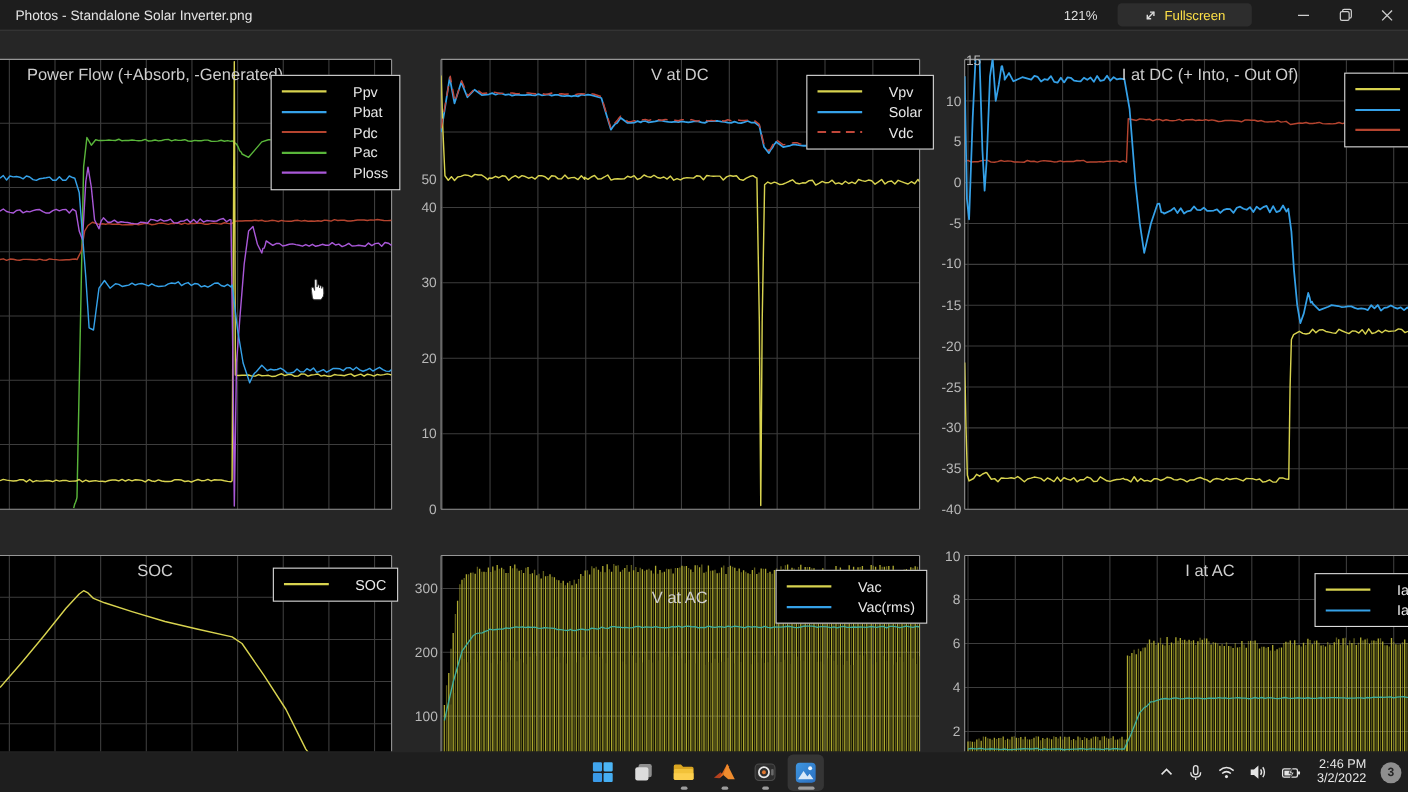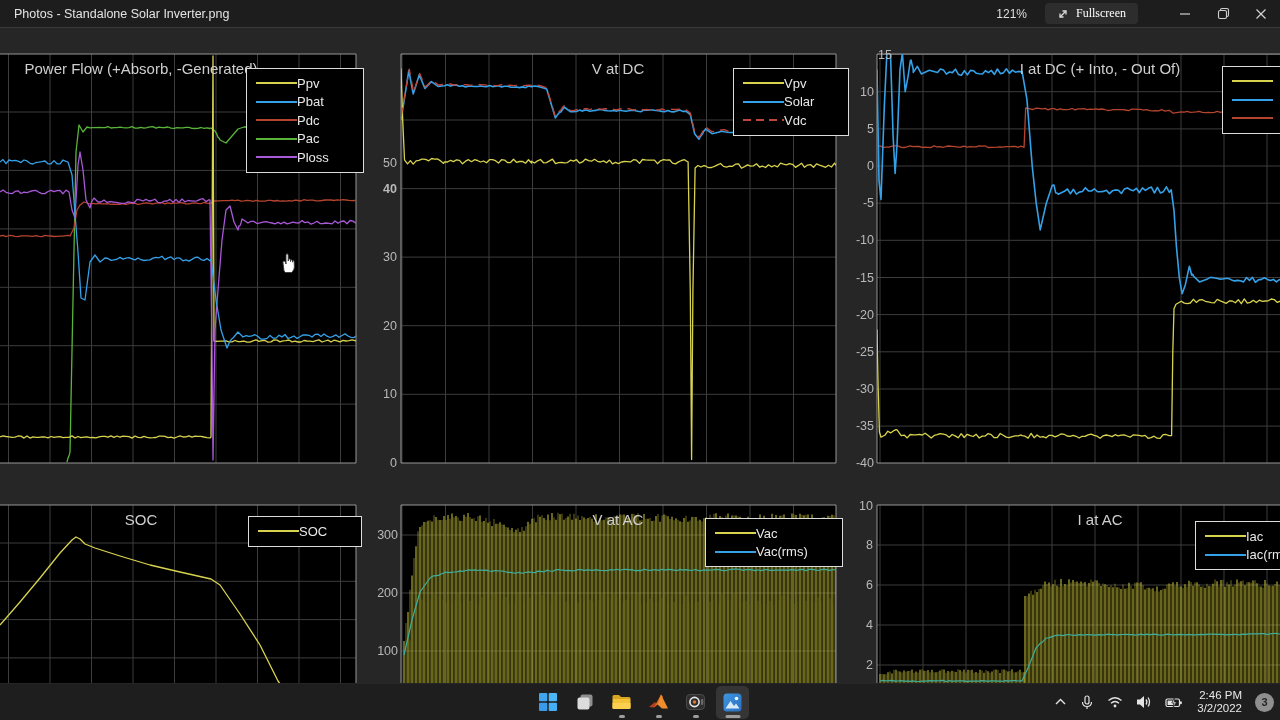--- a/index.html
+++ b/index.html
@@ -6,35 +6,35 @@
   #screen{position:relative;width:1280px;height:720px;overflow:hidden;
           background:#262626;font-family:"Liberation Sans",sans-serif;
           -webkit-font-smoothing:antialiased;}
   
   #titlebar{position:absolute;left:0;top:0;width:1280px;height:27px;background:#1d1d1d;
             border-bottom:1px solid #3a3a3a;display:flex;align-items:center;z-index:40;}
   #titlebar .title{color:#e4e4e4;font-size:12.5px;margin-left:14px;white-space:nowrap;}
   #titlebar .spacer{flex:1;}
   .zoom-level{color:#dedede;font-size:12px;margin-right:18px;}
   .fs-btn{display:flex;align-items:center;gap:7px;background:#2d2d2d;border-radius:4px;
-          height:21px;padding:0 12px;margin-right:28px;color:#ffffff;font-size:12px;cursor:default;font-family:Liberation Serif, serif;}
+          height:21px;padding:0 24px;margin-right:28px;color:#fde047;font-size:12px;cursor:default;}
   .win-btn{width:38px;height:27px;display:flex;align-items:center;justify-content:center;}
   
   #photo{position:absolute;left:0;top:27px;width:1280px;height:657px;background:#262626;z-index:1;}
   #fig{position:absolute;left:0;top:0;z-index:2;}
   .plot-title{position:absolute;transform:translateX(-50%);color:#cecece;font-size:15px;
               white-space:nowrap;z-index:5;}
   .tick-label{position:absolute;transform:translate(-100%,-50%);color:#b8b8b8;font-size:12.5px;
               z-index:5;white-space:nowrap;}
   .legend{position:absolute;background:#000;border:1px solid #dcdcdc;padding:5px 9px 5px 9px;
           z-index:6;display:flex;flex-direction:column;justify-content:space-around;}
   .legend .row{display:flex;align-items:center;height:18.5px;}
   .legend .swatch{width:41px;height:18px;flex:0 0 41px;display:flex;align-items:center;}
   .legend .swatch svg{display:block;}
-  .legend .lab{color:#e8e8e8;font-size:13px;margin-left:0;white-space:nowrap;}
+  .legend .lab{color:#e8e8e8;font-size:13px;margin-left:24px;white-space:nowrap;}
   #cursor{position:absolute;z-index:30;}
   
   #taskbar{position:absolute;left:0;top:684px;width:1280px;height:36px;background:#1e1e1e;
            z-index:50;display:flex;align-items:center;}
   #tb-center{position:absolute;left:50%;transform:translateX(-50%);top:0;height:36px;
              display:flex;align-items:center;gap:4px;}
   .tb-btn{position:relative;width:33px;height:33px;border-radius:5px;display:flex;
           align-items:center;justify-content:center;}
   .tb-btn.active{background:#353535;}
   .tb-ind{position:absolute;bottom:1px;left:50%;transform:translateX(-50%);height:3px;
@@ -772,26 +772,26 @@
           <line x1="1277" y1="581.4541339601875" x2="1277" y2="684" stroke="#b8b433" stroke-opacity="0.95" stroke-width="1.2"></line>
           <line x1="1279" y1="584.629468871271" x2="1279" y2="684" stroke="#b8b433" stroke-opacity="0.5" stroke-width="1.2"></line>
           <path d="M880.0 681.0 L883.0 680.4 L886.0 680.8 L889.0 680.7 L892.0 680.4 L895.0 681.1 L898.0 681.0 L901.0 680.7 L904.0 681.1 L907.0 681.1 L910.0 681.4 L913.0 680.9 L916.0 681.5 L919.0 681.5 L922.0 681.2 L925.0 681.1 L928.0 680.9 L931.0 680.7 L934.0 680.8 L937.0 680.9 L940.0 680.7 L943.0 680.4 L946.0 681.6 L949.0 680.7 L952.0 681.2 L955.0 681.1 L958.0 680.8 L961.0 680.9 L964.0 680.9 L967.0 681.6 L970.0 681.2 L973.0 681.2 L976.0 681.1 L979.0 681.1 L982.0 680.7 L985.0 680.8 L988.0 681.3 L991.0 680.8 L994.0 680.8 L997.0 681.1 L1000.0 681.0 L1003.0 681.4 L1006.0 680.6 L1009.0 681.2 L1012.0 680.6 L1015.0 680.7 L1018.0 681.0 L1021.0 680.8 L1022.0 681.0 L1028.0 668.0 L1036.0 648.0 L1038.1 645.8 L1040.2 643.3 L1042.4 642.2 L1044.5 639.9 L1046.0 638.0 L1048.9 637.9 L1051.9 636.6 L1054.8 635.7 L1057.7 635.2 L1060.0 635.0 L1063.0 635.6 L1066.0 634.8 L1069.0 634.5 L1072.0 635.1 L1075.0 635.4 L1078.0 634.8 L1081.0 634.6 L1084.0 635.2 L1087.0 634.7 L1090.0 634.7 L1093.0 635.1 L1096.0 635.2 L1099.0 634.6 L1102.0 634.8 L1105.0 634.8 L1108.0 634.2 L1111.0 634.7 L1114.0 634.5 L1117.0 635.2 L1120.0 634.6 L1123.0 634.5 L1126.0 634.3 L1129.0 634.6 L1132.0 634.7 L1135.0 635.2 L1138.0 634.9 L1141.0 634.1 L1144.0 634.9 L1147.0 634.1 L1150.0 634.8 L1153.0 634.2 L1156.0 634.4 L1159.0 634.9 L1162.0 635.1 L1165.0 634.7 L1168.0 634.1 L1171.0 634.7 L1174.0 634.9 L1177.0 634.6 L1180.0 634.3 L1183.0 634.6 L1186.0 634.8 L1189.0 634.3 L1192.0 634.9 L1195.0 634.9 L1198.0 634.7 L1201.0 634.3 L1204.0 634.7 L1207.0 634.4 L1210.0 634.2 L1213.0 634.2 L1216.0 634.3 L1219.0 634.4 L1222.0 634.4 L1225.0 634.8 L1228.0 634.7 L1231.0 634.7 L1234.0 634.4 L1237.0 634.5 L1240.0 634.8 L1243.0 634.1 L1246.0 634.4 L1249.0 633.8 L1252.0 633.9 L1255.0 633.8 L1258.0 633.9 L1261.0 633.7 L1264.0 633.6 L1267.0 634.5 L1270.0 633.8 L1273.0 633.5 L1276.0 633.4 L1279.0 634.0 L1280.0 634.0" fill="none" stroke="#3fae9e" stroke-width="1.2" stroke-dasharray="none" stroke-linejoin="round"></path>
         </g>
       </svg>
 
     <div class="plot-title" style="left:141px;top:33px;">Power Flow (+Absorb, -Generated)</div>
     <div class="plot-title" style="left:618px;top:33px;">V at DC</div>
     <div class="plot-title" style="left:1100px;top:33px;">I at DC (+ Into, - Out Of)</div>
     <div class="plot-title" style="left:141px;top:484px;">SOC</div>
-    <div class="plot-title" style="left:618px;top:484px;">V at AC</div>
+    <div class="plot-title" style="left:618px;top:508px;">V at AC</div>
     <div class="plot-title" style="left:1100px;top:484px;">I at AC</div>
 
     <div id="ticks-layer">
         <span class="tick-label" style="left: 397px; top: 93px; margin-top: 43px;">50</span>
-        <span class="tick-label" style="left: 397px; top: 161.6px; font-weight: bold;">40</span>
+        <span class="tick-label" style="left: 397px; top: 161.6px;">40</span>
         <span class="tick-label" style="left: 397px; top: 230.1px;">30</span>
         <span class="tick-label" style="left: 397px; top: 298.7px;">20</span>
         <span class="tick-label" style="left: 397px; top: 367.3px;">10</span>
         <span class="tick-label" style="left: 397px; top: 436px;">0</span>
         <span class="tick-label" style="left: 892px; top: 27.5px;">15</span>
         <span class="tick-label" style="left: 874px; top: 64.7px;">10</span>
         <span class="tick-label" style="left: 874px; top: 101.9px;">5</span>
         <span class="tick-label" style="left: 874px; top: 139px;">0</span>
         <span class="tick-label" style="left: 874px; top: 176.2px;">-5</span>
         <span class="tick-label" style="left: 874px; top: 213.3px;">-10</span>

